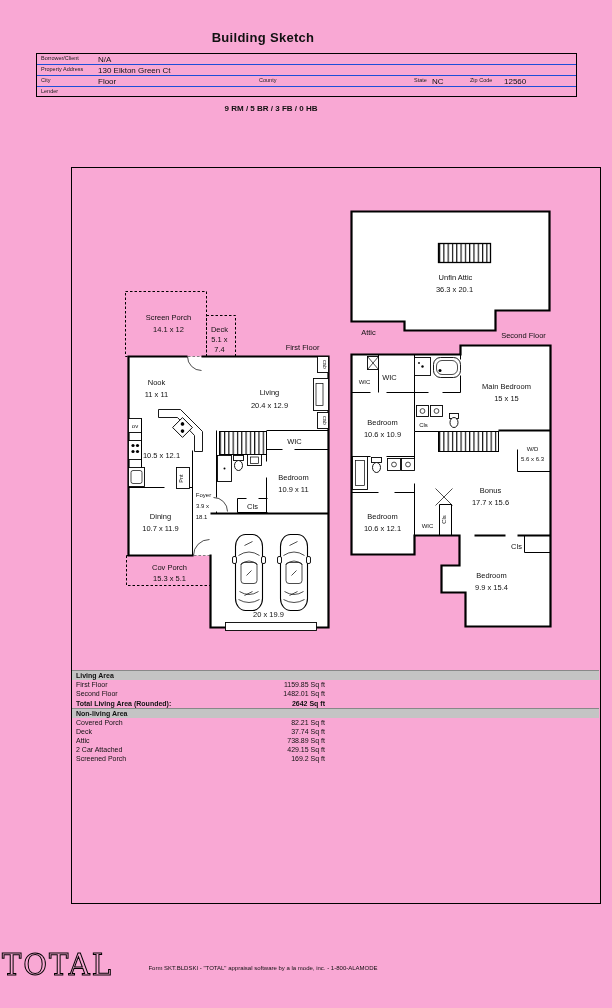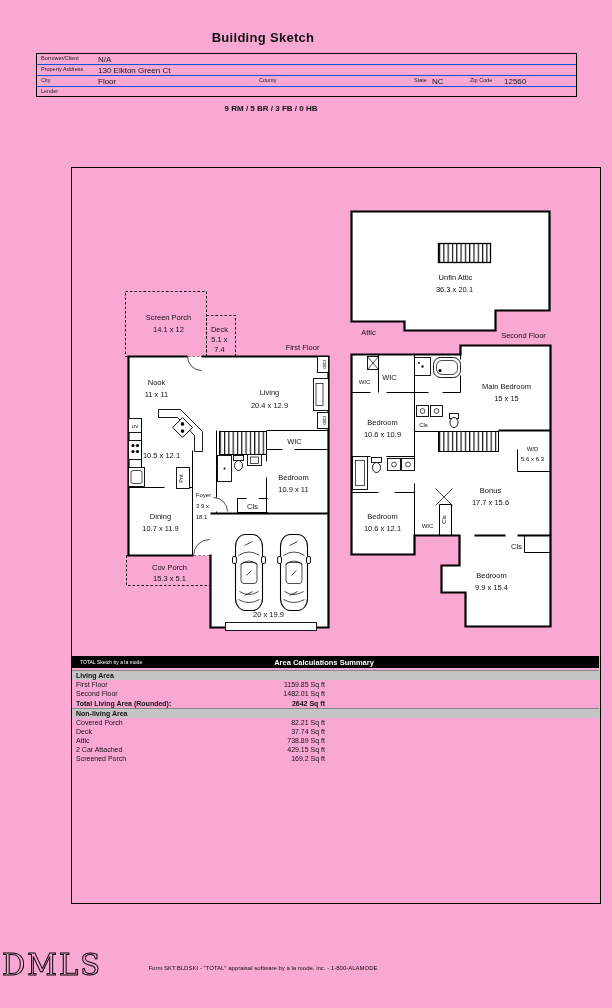--- a/index.html
+++ b/index.html
@@ -262,24 +262,20 @@
         <text x="352" y="531">10.6 x 12.1</text>
         <text x="397" y="528" class="sm">WIC</text>
         <text x="415" y="520" class="sm" transform="rotate(-90 415 520)">Cls</text>
         <text x="486" y="549">Cls</text>
         <text x="461" y="578">Bedroom</text>
         <text x="461" y="590">9.9 x 15.4</text>
       </g>
     </svg>
 
     
-    <div class="abs sum-bar" style="top:488px">
-      <span class="sum-note">TOTAL Sketch by a la mode</span>
-      <span class="sum-title">Area Calculations Summary</span>
-    </div>
     <div class="abs gray-bar" style="top:502px">
       <span>Living Area</span>
     </div>
     <div class="abs srow" style="top:512px">
       <span class="lbl">First Floor</span>
       <span class="val">1159.85 Sq ft</span>
     </div>
     <div class="abs srow" style="top:521px">
       <span class="lbl">Second Floor</span>
       <span class="val">1482.01 Sq ft</span>
@@ -306,16 +302,16 @@
     <div class="abs srow" style="top:577px">
       <span class="lbl">2 Car Attached</span>
       <span class="val">429.15 Sq ft</span>
     </div>
     <div class="abs srow" style="top:586px">
       <span class="lbl">Screened Porch</span>
       <span class="val">169.2 Sq ft</span>
     </div>
   </div>
 
-  <div class="abs logo">DMLS</div>
+  <div class="abs logo">TOTAL</div>
   <div class="abs form-line">Form SKT.BLDSKI - "TOTAL" appraisal software by a la mode, inc. - 1-800-ALAMODE</div>
 
 </div>
 
 </body></html>

